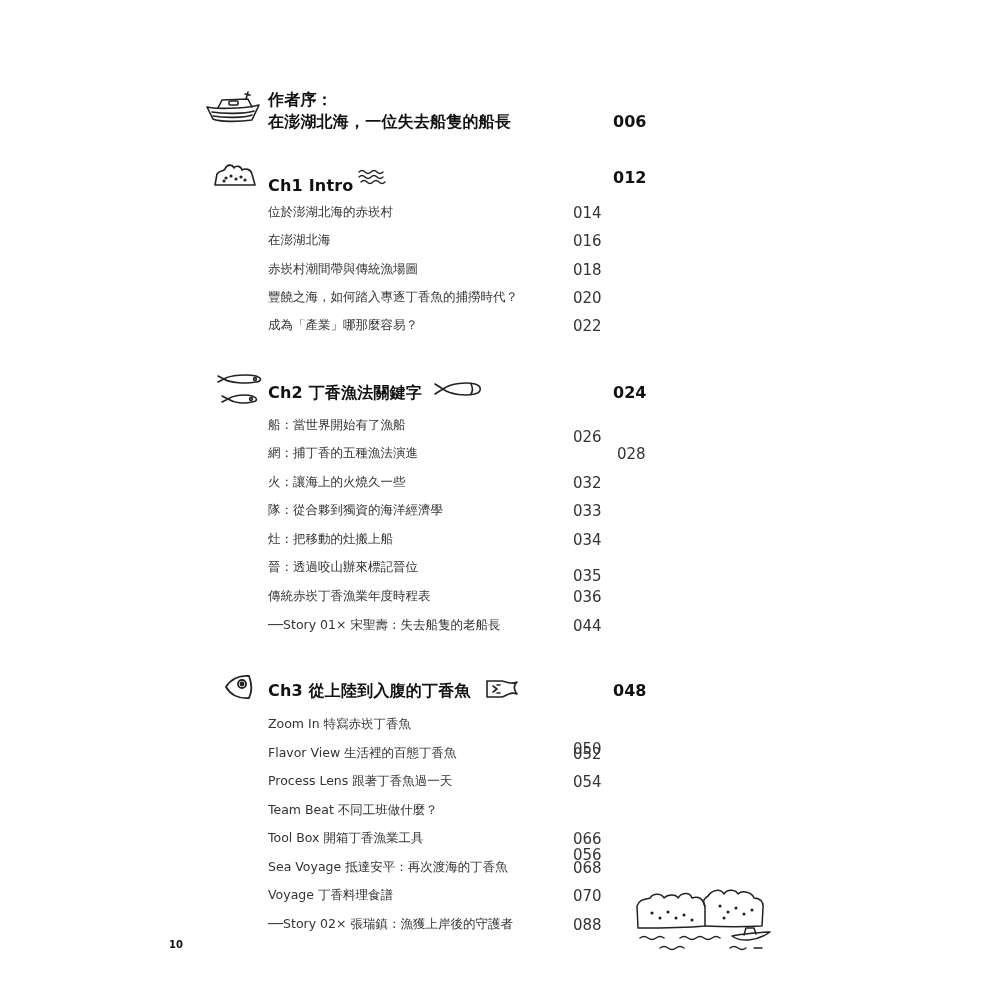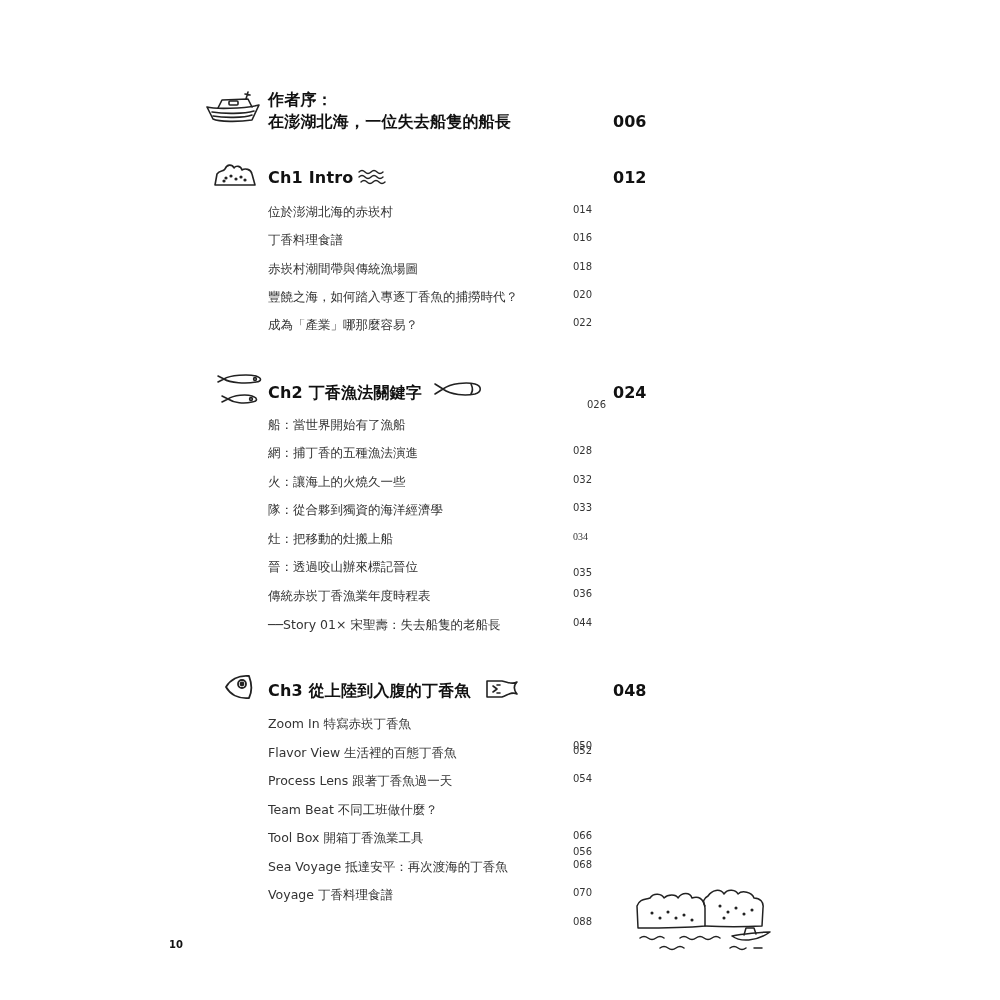--- a/index.html
+++ b/index.html
@@ -34,21 +34,21 @@
     .entry {
       position: absolute;
       left: 268px;
       font-size: 12.5px;
       color: #333;
       white-space: nowrap;
     }
     .entry-page {
       position: absolute;
       left: 573px;
-      font-size: 10px;
+      font-size: 15px;
       color: #333;
     }
     .icon { position: absolute; }
     .icon svg { display: block; }
     .folio {
       position: absolute;
       left: 169px; top: 939px;
       font-size: 10px;
       font-weight: bold;
       color: #111;
@@ -78,33 +78,33 @@
     <svg width="46" height="28" viewBox="0 0 46 28" fill="none" stroke="#222" stroke-width="1.6" stroke-linecap="round" stroke-linejoin="round">
       <path d="M3 25 L5 14 C8 10, 11 12, 13 9 C15 4, 20 4, 22 8 C24 5, 29 6, 30 10 C33 8, 39 9, 40 14 L43 25 Z"></path>
       <circle cx="14" cy="18" r="0.8" fill="#222"></circle>
         <circle cx="19" cy="16" r="0.8" fill="#222"></circle>
       <circle cx="24" cy="19" r="0.8" fill="#222"></circle>
         <circle cx="29" cy="17" r="0.8" fill="#222"></circle>
       <circle cx="33" cy="20" r="0.8" fill="#222"></circle>
         <circle cx="12" cy="21" r="0.8" fill="#222"></circle>
     </svg>
   </div>
-  <div class="heading" style="left:268px; top:168px;">Ch1 Intro</div>
+  <div class="heading" style="left:268px; top:176px;">Ch1 Intro</div>
   <div class="icon" style="left:357px; top:167px;">
     <svg width="30" height="18" viewBox="0 0 30 18" fill="none" stroke="#222" stroke-width="1.4" stroke-linecap="round">
       <path d="M2 5 Q5 2 8 5 T14 5 T20 5 T26 5"></path>
       <path d="M2 10 Q5 7 8 10 T14 10 T20 10 T26 10"></path>
       <path d="M4 15 Q7 12 10 15 T16 15 T22 15 T28 15"></path>
     </svg>
   </div>
   <div class="heading-page" style="top:168px;">012</div>
 
   <div class="entry" style="top:204px;">位於澎湖北海的赤崁村</div>
   <div class="entry-page" style="top:204px;">014</div>
-  <div class="entry" style="top:232px;">丁香料理食譜</div>
+  <div class="entry" style="top:232px;">在澎湖北海</div>
   <div class="entry-page" style="top:232px;">016</div>
   <div class="entry" style="top:261px;">赤崁村潮間帶與傳統漁場圖</div>
   <div class="entry-page" style="top:261px;">018</div>
   <div class="entry" style="top:289px;">豐饒之海，如何踏入專逐丁香魚的捕撈時代？</div>
   <div class="entry-page" style="top:289px;">020</div>
   <div class="entry" style="top:317px;">成為「產業」哪那麼容易？</div>
   <div class="entry-page" style="top:317px;">022</div>
 
   <div class="icon" style="left:216px; top:372px;">
     <svg width="48" height="36" viewBox="0 0 48 36" fill="none" stroke="#222" stroke-width="1.6" stroke-linecap="round" stroke-linejoin="round">
@@ -117,29 +117,29 @@
   <div class="heading" style="left:268px; top:383px;">Ch2 丁香漁法關鍵字</div>
   <div class="icon" style="left:433px; top:380px;">
     <svg width="50" height="18" viewBox="0 0 50 18" fill="none" stroke="#222" stroke-width="1.6" stroke-linecap="round" stroke-linejoin="round">
       <path d="M2 4 L10 9 L2 14 M10 9 C18 3, 34 2, 42 4 C49 6, 49 12, 42 14 C32 16, 18 15, 10 9"></path>
       <path d="M38 4 C40 8, 40 11, 38 14"></path>
     </svg>
   </div>
   <div class="heading-page" style="top:383px;">024</div>
 
   <div class="entry" style="top:417px;">船：當世界開始有了漁船</div>
-  <div class="entry-page" style="top:399px;margin-left:14px;">026</div>
+  <div class="entry-page" style="top:428px;">026</div>
   <div class="entry" style="top:445px;">網：捕丁香的五種漁法演進</div>
-  <div class="entry-page" style="top:445px;">028</div>
+  <div class="entry-page" style="top:445px;margin-left:44px;">028</div>
   <div class="entry" style="top:474px;">火：讓海上的火燒久一些</div>
   <div class="entry-page" style="top:474px;">032</div>
   <div class="entry" style="top:502px;">隊：從合夥到獨資的海洋經濟學</div>
   <div class="entry-page" style="top:502px;">033</div>
   <div class="entry" style="top:531px;">灶：把移動的灶搬上船</div>
-  <div class="entry-page" style="top:531px;font-family:Liberation Serif, serif;">034</div>
+  <div class="entry-page" style="top:531px;">034</div>
   <div class="entry" style="top:559px;">晉：透過咬山辦來標記晉位</div>
   <div class="entry-page" style="top:559px;margin-top:8px;">035</div>
   <div class="entry" style="top:588px;">傳統赤崁丁香漁業年度時程表</div>
   <div class="entry-page" style="top:588px;">036</div>
   <div class="entry" style="top:617px;">──Story 01× 宋聖壽：失去船隻的老船長</div>
   <div class="entry-page" style="top:617px;">044</div>
 
   <div class="icon" style="left:224px; top:672px;">
     <svg width="30" height="30" viewBox="0 0 30 30" fill="none" stroke="#222" stroke-width="1.8" stroke-linecap="round" stroke-linejoin="round">
       <path d="M2 15 C6 8, 14 3, 25 4 C28 12, 28 20, 25 26 C14 27, 6 22, 2 15 Z"></path>
@@ -164,20 +164,21 @@
   <div class="entry" style="top:773px;">Process Lens 跟著丁香魚過一天</div>
   <div class="entry-page" style="top:773px;">054</div>
   <div class="entry" style="top:802px;">Team Beat 不同工班做什麼？</div>
   <div class="entry-page" style="top:846px;">056</div>
   <div class="entry" style="top:830px;">Tool Box 開箱丁香漁業工具</div>
   <div class="entry-page" style="top:830px;">066</div>
   <div class="entry" style="top:859px;">Sea Voyage 抵達安平：再次渡海的丁香魚</div>
   <div class="entry-page" style="top:859px;">068</div>
   <div class="entry" style="top:887px;">Voyage 丁香料理食譜</div>
   <div class="entry-page" style="top:887px;">070</div>
+  <div class="entry" style="top:916px;">──Story 02× 張瑞鎮：漁獲上岸後的守護者</div>
   <div class="entry-page" style="top:916px;">088</div>
 
   <div class="art">
     <svg width="150" height="85" viewBox="0 0 150 85" fill="none" stroke="#222" stroke-width="1.5" stroke-linecap="round" stroke-linejoin="round">
       <path d="M6 60 L5 38 C8 30, 14 32, 18 30 C22 24, 30 26, 32 30 C36 26, 44 26, 46 30 C50 24, 58 24, 60 30 C66 28, 72 30, 73 40 L73 58 C50 60, 26 60, 6 60 Z"></path>
       <path d="M73 38 C70 34, 72 30, 76 28 C80 22, 88 20, 92 26 C96 20, 104 22, 106 26 C110 22, 120 24, 122 30 C128 30, 132 34, 131 40 L130 58 C112 59, 92 59, 73 58"></path>
       <circle cx="20" cy="45" r="0.8" fill="#222"></circle>
         <circle cx="28" cy="50" r="0.8" fill="#222"></circle>
       <circle cx="36" cy="44" r="0.8" fill="#222"></circle>
         <circle cx="44" cy="50" r="0.8" fill="#222"></circle>

